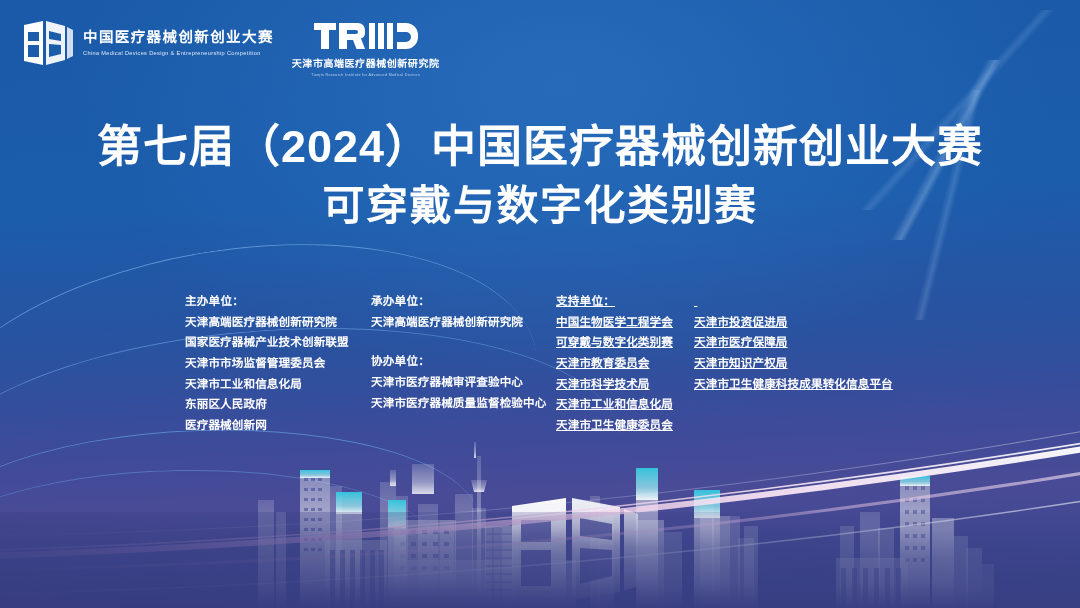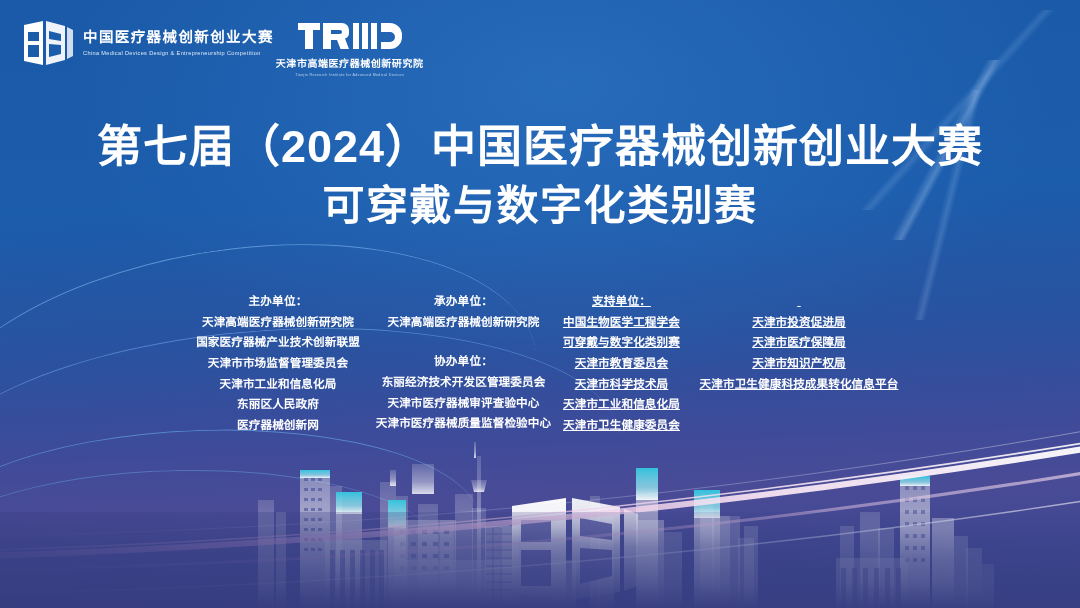--- a/index.html
+++ b/index.html
@@ -29,21 +29,21 @@
   #s1{top:250px;width:620px;height:300px;border-top:1.4px solid rgba(150,205,255,.50);
       transform:rotate(-9deg);}
   #s2{top:330px;width:700px;height:260px;border-top:1.2px solid rgba(140,200,255,.42);
       transform:rotate(-4deg);}
   #s3{top:430px;width:560px;height:200px;border-top:1.1px solid rgba(120,200,255,.48);
       transform:rotate(-2deg);}
   #s4{top:470px;width:520px;height:170px;border-top:1px solid rgba(120,195,255,.34);
       transform:rotate(-1deg);}
 
   
-  #logobar{position:absolute;left:22px;top:20px;display:flex;align-items:flex-start;gap:2px;z-index:12;}
+  #logobar{position:absolute;left:22px;top:20px;display:flex;align-items:flex-start;gap:18px;z-index:12;}
   .logo-lock{display:flex;align-items:center;gap:9px;}
   .door-mark{width:52px;height:46px;flex:none;}
   .cmd-text{display:flex;flex-direction:column;justify-content:center;}
   .cmd-cn{color:#fff;font-size:14.5px;font-weight:bold;letter-spacing:1.4px;line-height:1.2;
           white-space:nowrap;}
   .cmd-en{color:#e9f1fb;font-size:5.6px;letter-spacing:.35px;line-height:1.3;margin-top:3px;
           white-space:nowrap;opacity:.95;}
   #triid{display:flex;flex-direction:column;align-items:center;margin-top:1px;}
   .triid-mark{width:104px;height:30px;}
   .triid-cn{color:#fff;font-size:10px;font-weight:bold;letter-spacing:.55px;margin-top:4px;
@@ -57,21 +57,21 @@
            white-space:nowrap;}
   .t-line2{color:#ffffff;font-size:42px;font-weight:bold;letter-spacing:1.5px;line-height:1.2;
            margin-top:8px;white-space:nowrap;}
   #venue{position:absolute;left:0;right:0;top:259px;text-align:center;z-index:12;
          color:#ffffff;font-size:19px;font-weight:bold;letter-spacing:1.6px;}
   #venue .bar{display:inline-block;margin:0 9px;color:#cfe1f5;font-weight:normal;}
 
   
   #orgs{position:absolute;left:185px;top:291px;width:730px;display:flex;z-index:12;
         color:#ffffff;}
-  .col{display:flex;flex-direction:column;align-items:center;}
+  .col{display:flex;flex-direction:column;}
   #col1{width:186px;}
   #col2{width:185px;}
   #col3{display:flex;flex-direction:row;gap:7px;text-decoration:underline;}
   #col3a{width:131px;}
   #col3b{width:210px;}
   .grp-head{font-size:11.6px;font-weight:bold;line-height:1.78;letter-spacing:.2px;white-space:nowrap;}
   .grp-item{font-size:11.6px;font-weight:bold;line-height:1.78;letter-spacing:.1px;white-space:nowrap;}
   .spacer{height:19px;}
 
   
@@ -158,21 +158,20 @@
       <div class="grp-item">天津市工业和信息化局</div>
       <div class="grp-item">东丽区人民政府</div>
       <div class="grp-item">医疗器械创新网</div>
     </div>
 
     <div class="col" id="col2">
       <div class="grp-head">承办单位：</div>
       <div class="grp-item">天津高端医疗器械创新研究院</div>
       <div class="spacer"></div>
       <div class="grp-head">协办单位：</div>
-      <div class="grp-item">东丽经济技术开发区管理委员会</div>
       <div class="grp-item">天津市医疗器械审评查验中心</div>
       <div class="grp-item">天津市医疗器械质量监督检验中心</div>
     </div>
 
     <div id="col3">
       <div class="col" id="col3a">
         <div class="grp-head">支持单位：</div>
         <div class="grp-item">中国生物医学工程学会</div>
         <div class="grp-item">可穿戴与数字化类别赛</div>
         <div class="grp-item">天津市教育委员会</div>

